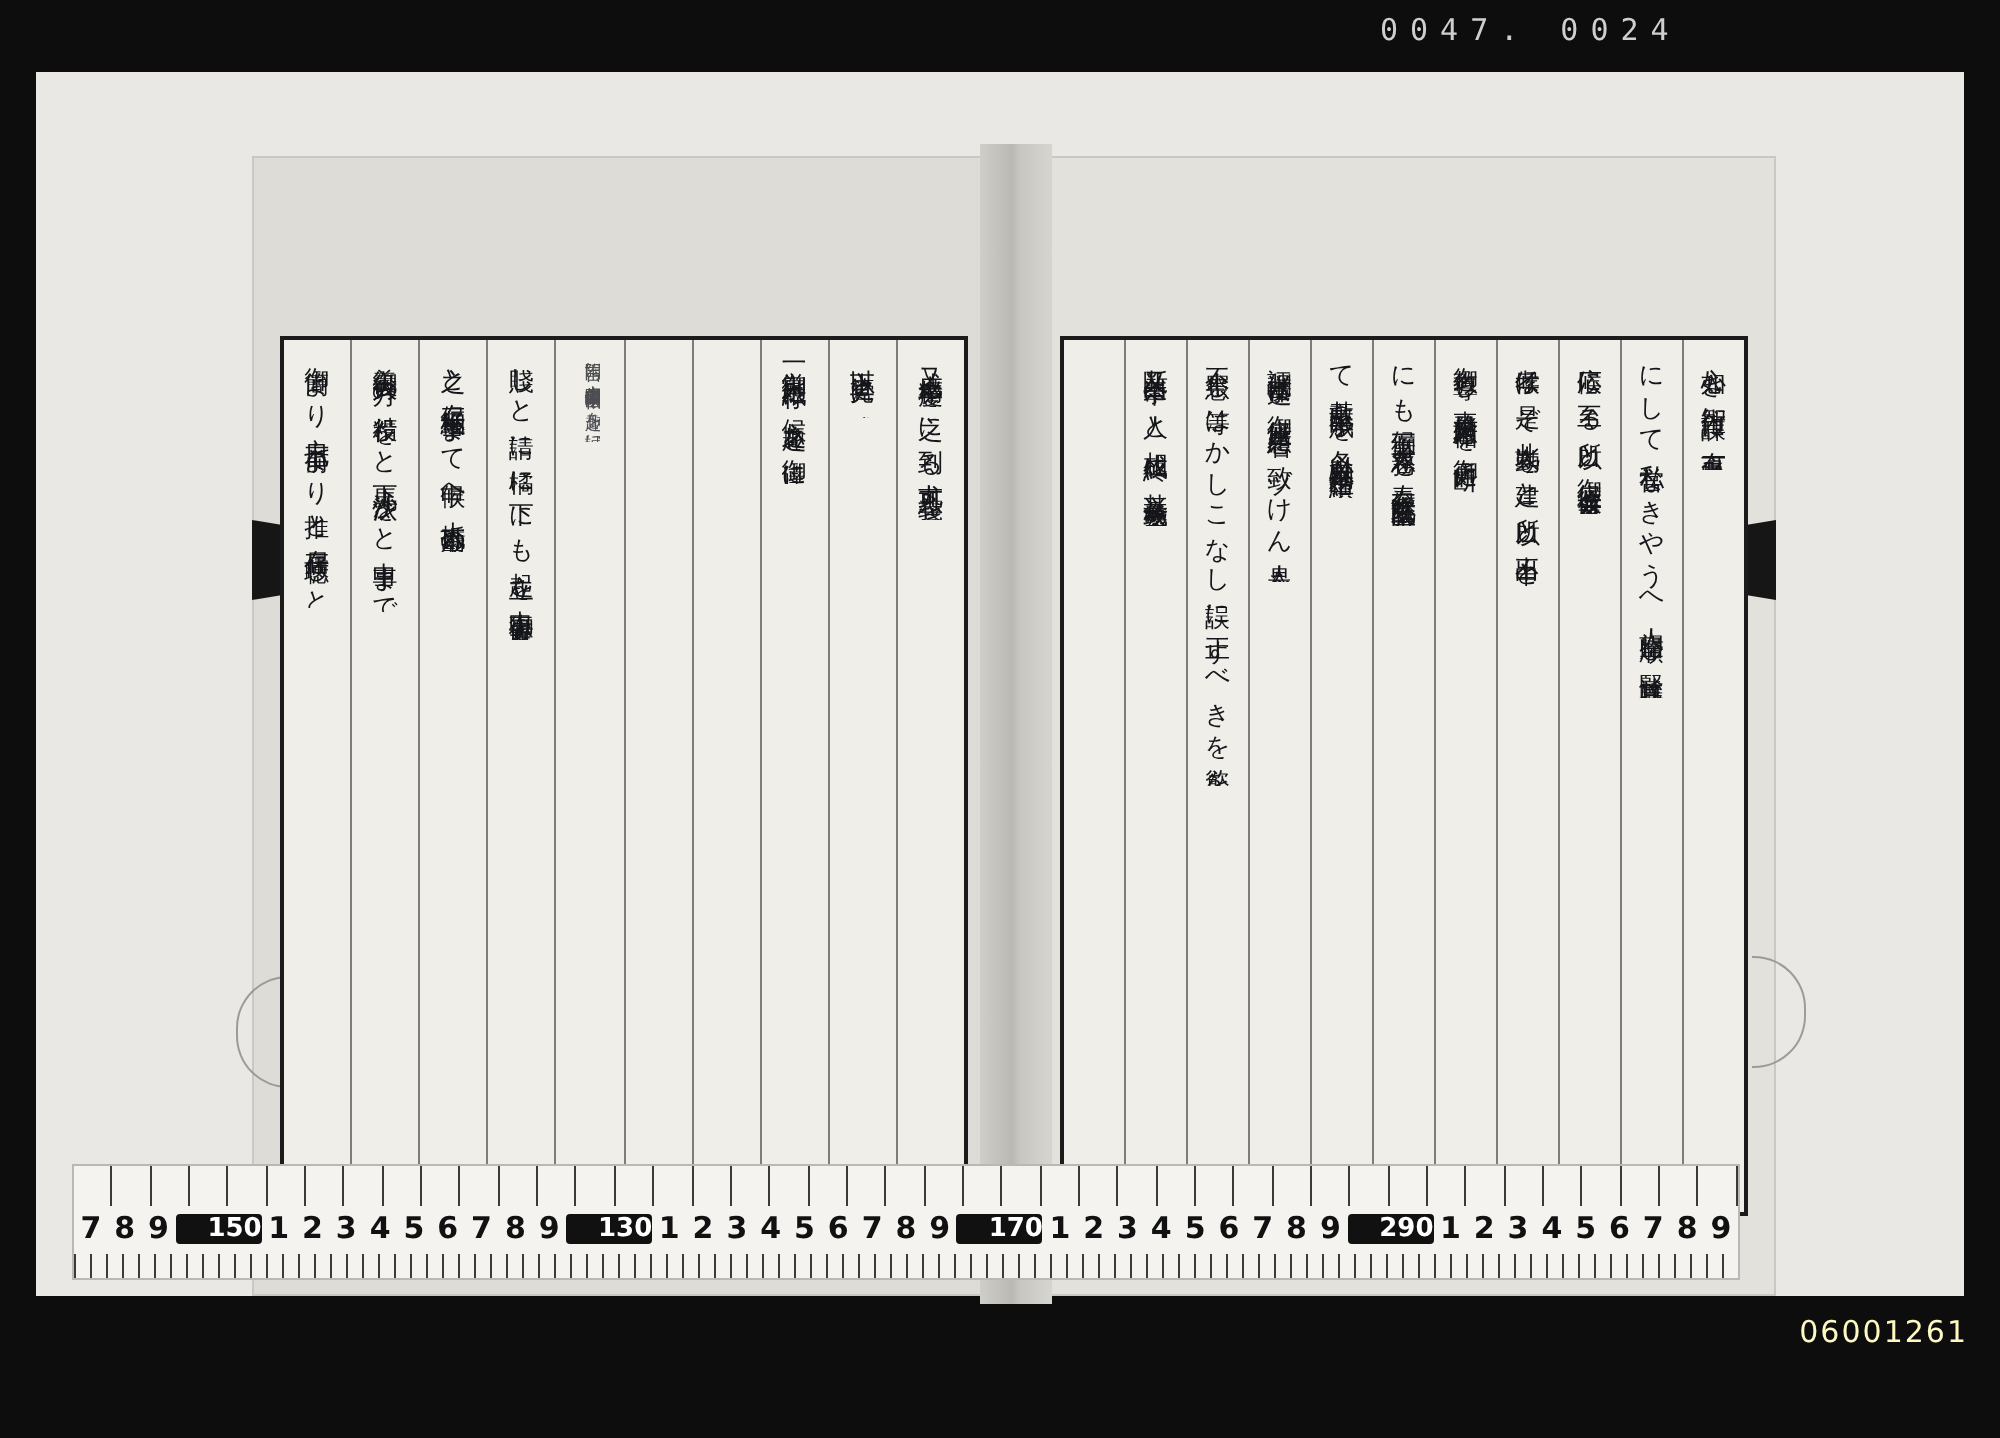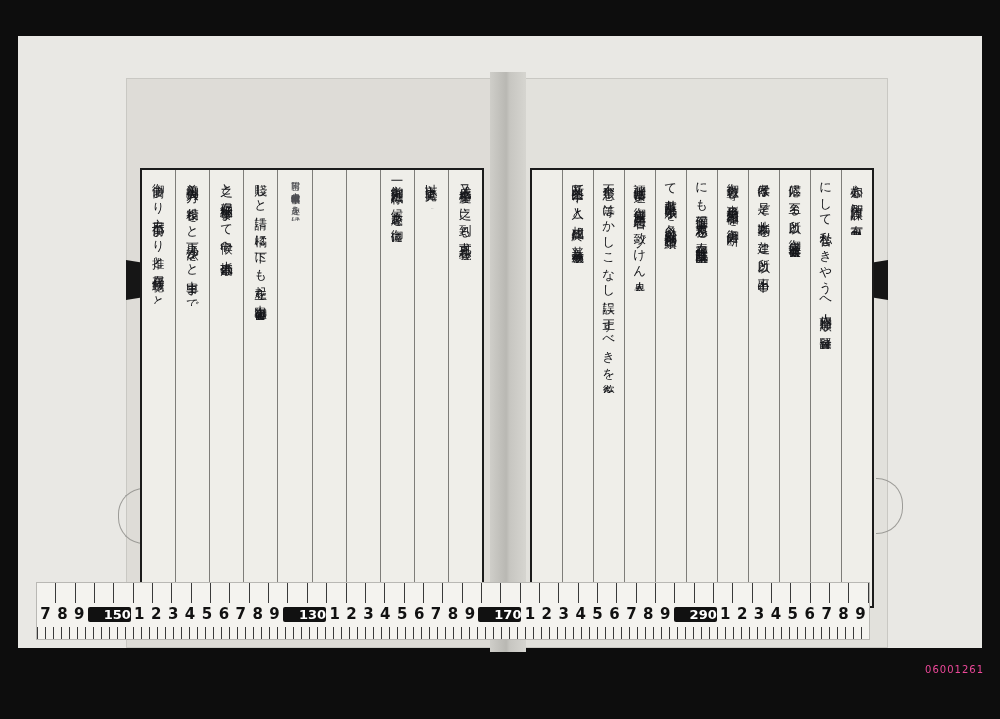--- a/index.html
+++ b/index.html
@@ -40,23 +40,23 @@
     color: #cfcfcf;
     font-family: "DejaVu Sans Mono", monospace;
     font-size: 15px;
     letter-spacing: 6px;
     white-space: nowrap;
   }
   
   .accession {
     position: absolute;
     right: 16px; bottom: 44px;
-    color: #ec4899;
+    color: #fef9c3;
     font-family: "DejaVu Sans", sans-serif;
-    font-size: 10px;
+    font-size: 15px;
     letter-spacing: 1px;
   }
   
   .book {
     position: absolute;
     left: 100px; top: 12px;
     width: 790px; height: 600px;
   }
   .leaf {
     position: absolute;
@@ -183,20 +183,21 @@
     left: 0; right: 0; top: 44px; height: 14px;
     background: repeating-linear-gradient(to right,#3a3a3a 0 1px,transparent 1px 8px);
   }
 </style>
 </head>
 <body>
 
 <div id="page">
   <div class="photo-frame">
 
+    <div class="top-code">0047. 0024</div>
     <div class="accession">06001261</div>
 
     <div class="photo-inner">
 
       <div class="book">
 
         <div class="leaf left-leaf"></div>
         <div class="leaf right-leaf"></div>
         <div class="gutter"></div>
         <div class="clip left"></div>

